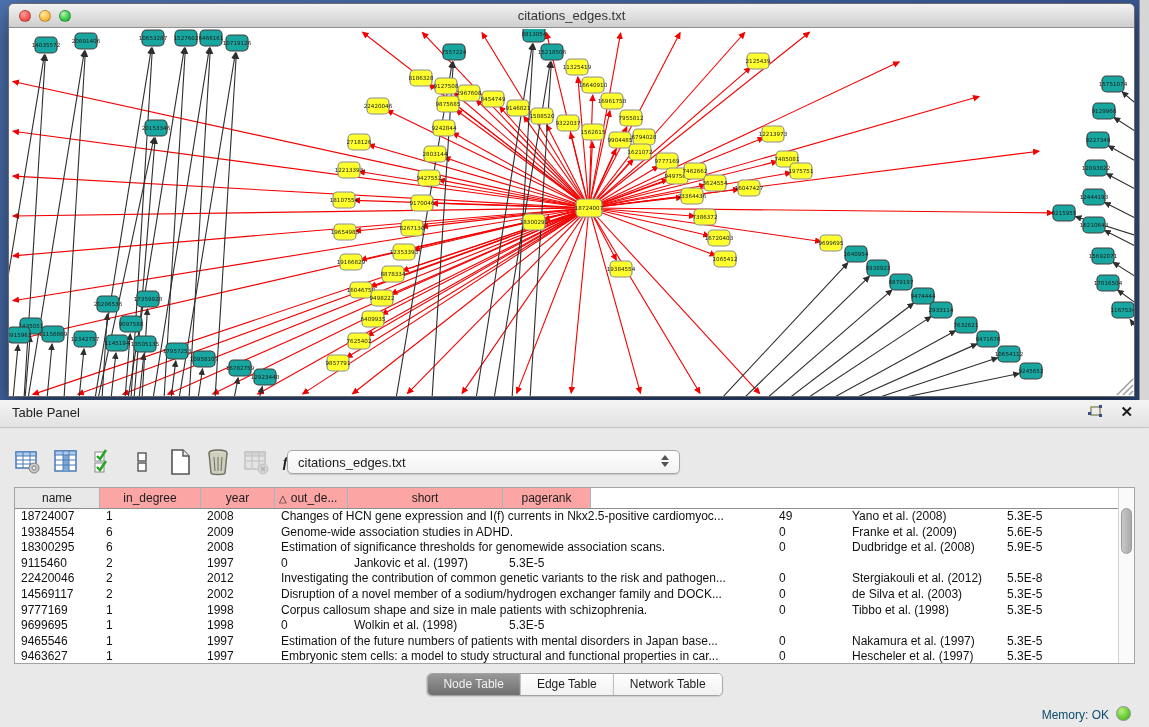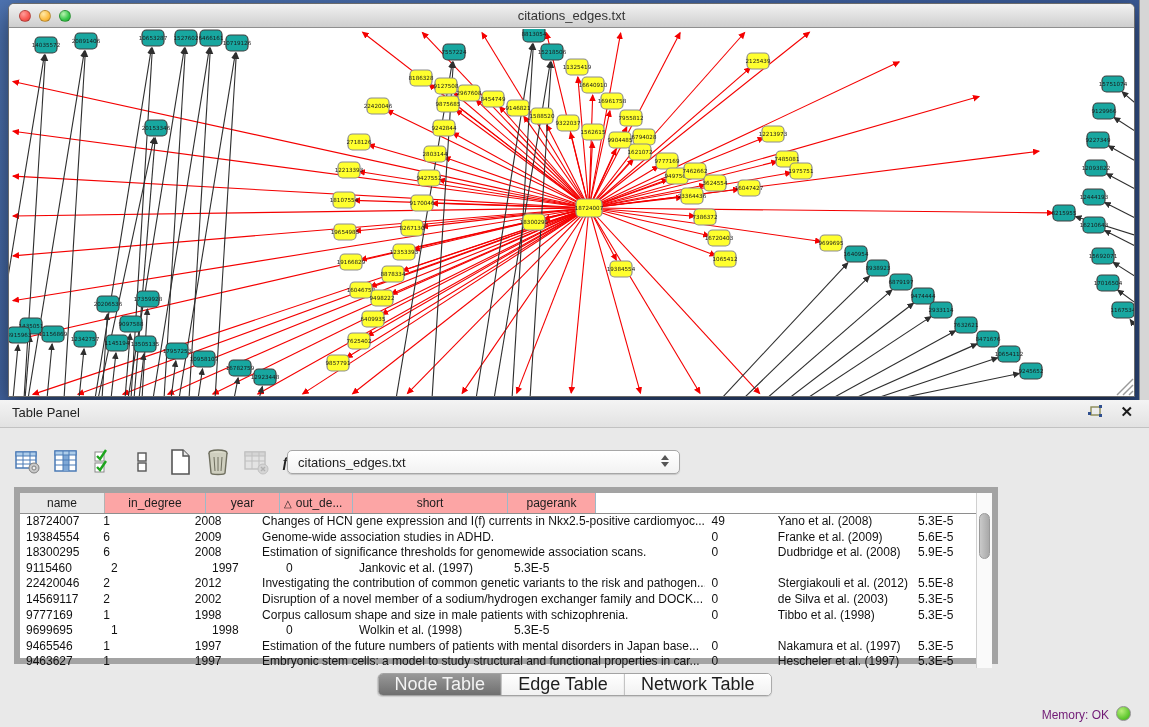--- a/index.html
+++ b/index.html
@@ -42,44 +42,44 @@
   .fx { font-family:"Liberation Serif",serif; font-style:italic; font-weight:bold; font-size:15px; color:#222; }
   #table-combo { position:absolute; left:287px; top:50px; width:393px; height:24px;
     background:linear-gradient(#ffffff,#f2f2f2); border:1px solid #a6a6a6; border-radius:5px;
     box-shadow:inset 0 1px 0 #fff, 0 1px 1px rgba(0,0,0,.15); font-size:13px; color:#1c1c1c; }
   #table-combo .val { position:absolute; left:10px; top:4px; }
   #table-combo .stepper { position:absolute; right:10px; top:4px; display:flex; flex-direction:column; gap:2px; }
   .tri-up { width:0; height:0; border-left:4px solid transparent; border-right:4px solid transparent; border-bottom:5px solid #555; }
   .tri-down { width:0; height:0; border-left:4px solid transparent; border-right:4px solid transparent; border-top:5px solid #555; }
 
   
-  #data-table { position:absolute; left:14px; top:87px; width:984px; height:177px; background:#fff; border:6px solid #a3a3a3; }
+  #data-table { position:absolute; left:14px; top:87px; width:1121px; height:177px; background:#fff; border:1px solid #a3a3a3; }
   .hdr-row { display:flex; height:21px; border-bottom:1px solid #8e8e8e; }
   .hdr-cell { background:#fca5a5; border-right:1px solid #9cb9c8; font-size:12px; color:#1c1c1c;
     display:flex; align-items:center; justify-content:center; overflow:hidden; white-space:nowrap; }
   .hdr-cell.gray { background:#e8e8e8; border-right:1px solid #b2b2b2; }
   .hdr-cell .sort { margin-right:4px; font-size:10px; }
   .c0{width:85px}.c1{width:101px}.c2{width:74px}.c3{width:498px}.c4{width:73px}.c5{width:155px}.c6{width:88px}
   .c-fill{width:30px; background:#fff; border-right:none;}
   #tbody .trow { display:flex; height:15.6px; font-size:12px; color:#111; }
   #tbody .tcell { overflow:hidden; white-space:nowrap; text-overflow:clip; padding-left:6px; line-height:15.6px; }
   #vscroll { position:absolute; right:0px; top:0px; width:16px; height:175px; background:#fafafa; border-left:1px solid #d0d0d0; }
   #vscroll .thumb { position:absolute; left:2px; top:20px; width:11px; height:46px; border-radius:6px;
     background:linear-gradient(90deg,#c9c9c9,#a9a9a9); border:1px solid #9a9a9a; }
 
   
   #seg { position:absolute; left:50%; transform:translateX(-50%); top:273px; height:23px; display:flex;
     border:1px solid #a3a3a3; border-radius:5px; overflow:hidden; background:#fff; box-shadow:0 1px 1px rgba(0,0,0,.12); }
-  .seg-btn { padding:0 16px; font-size:18px; line-height:21px; color:#1d1d1d; background:linear-gradient(#ffffff,#f1f1f1);
+  .seg-btn { padding:0 16px; font-size:12px; line-height:21px; color:#1d1d1d; background:linear-gradient(#ffffff,#f1f1f1);
     border-right:1px solid #b5b5b5; }
   .seg-btn:last-child { border-right:none; }
   .seg-btn.sel { background:linear-gradient(#989898,#6f6f6f); color:#f3f3f3; }
 
   
-  #memory-label { position:absolute; right:40px; top:308px; font-size:12px; color:#701a75;margin-left:20px; }
+  #memory-label { position:absolute; right:40px; top:308px; font-size:12px; color:#0c4a6e;margin-left:20px; }
   #memory-dot { position:absolute; right:18px; top:306px; width:15px; height:15px; border-radius:50%;
     background:radial-gradient(circle at 35% 30%, #b8ef7a, #5dc62d 65%, #43a81c); border:1px solid #8f8f8f; }
 </style>
 </head>
 <body>
 
 <div id="desktop">
   <div id="net-window">
     <div id="titlebar">
       <div class="lights">

